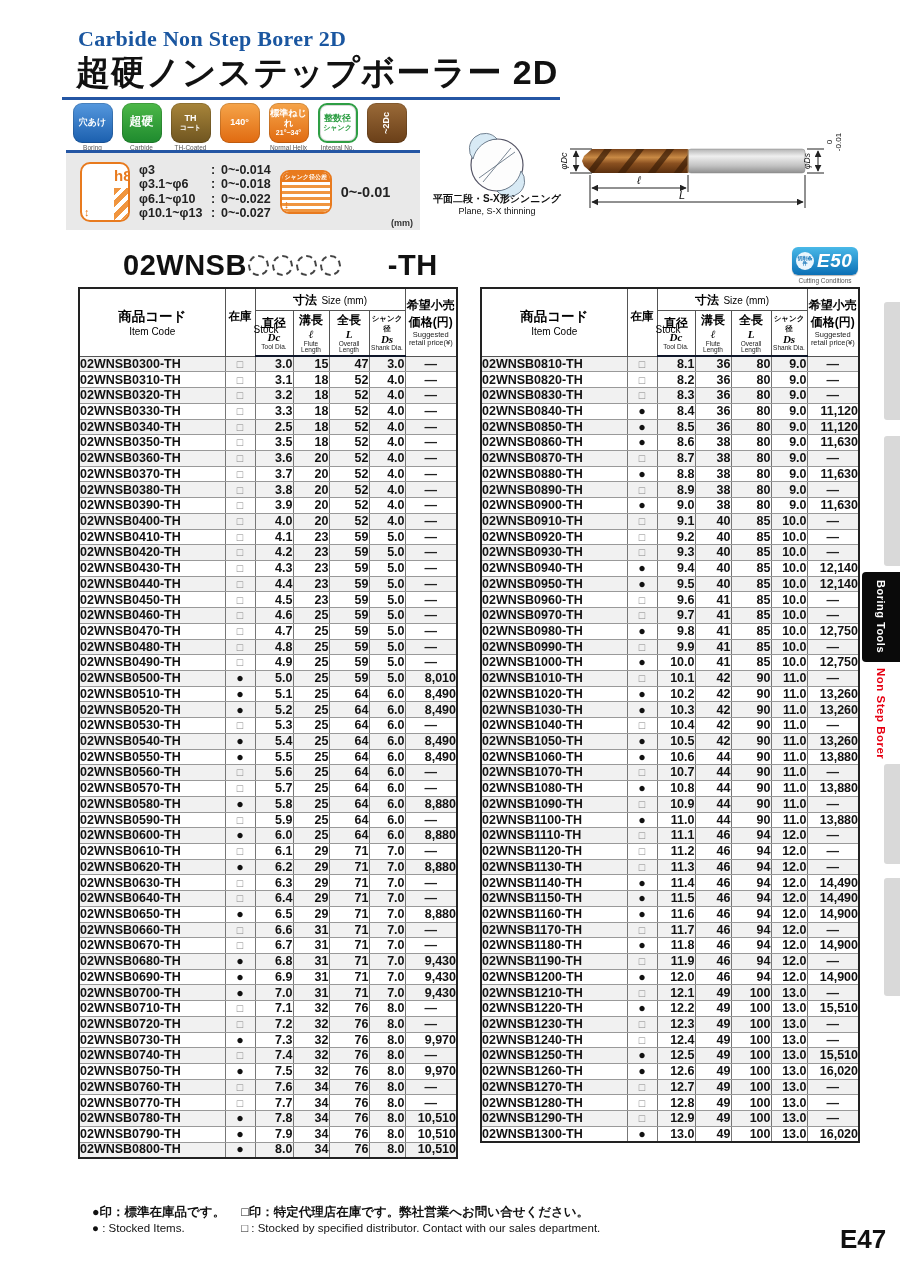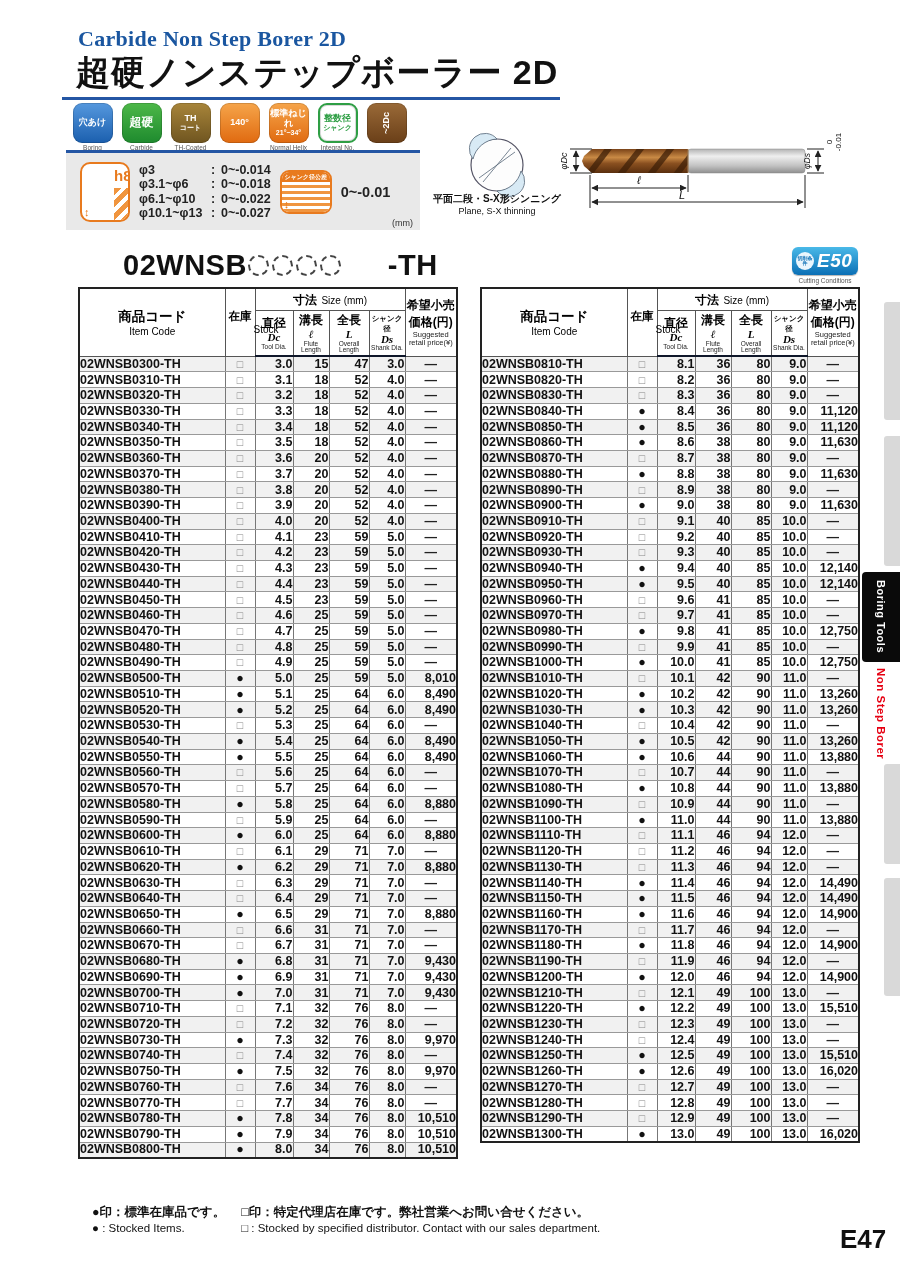--- a/index.html
+++ b/index.html
@@ -15,21 +15,21 @@
 
   
   .badges { position:absolute; left:70px; top:103px; display:flex; gap:4px; }
   .badge-wrap { width:45px; display:flex; flex-direction:column; align-items:center; }
   .badge-box { width:40px; height:40px; border-radius:9px; display:flex; flex-direction:column;
                align-items:center; justify-content:center; color:#fff; font-weight:bold;
                text-align:center; overflow:hidden; box-shadow:0 0 0 1px rgba(0,0,0,.15) inset; }
   .b1 { font-size:9px; line-height:1.1; } .b2 { font-size:7px; line-height:1.1; }
   .badge-cap { font-size:6.5px; color:#555; margin-top:1px; text-align:center; line-height:1.1; height:14px; }
   [data-style="blue"]   .badge-box{ background:linear-gradient(#5598de,#1b5fae); }
-  [data-style="green"]  .badge-box{ background:linear-gradient(#4db848,#1e8a2e); font-size:12px; }
+  [data-style="green"]  .badge-box{ background:linear-gradient(#4db848,#1e8a2e); font-size:12px;font-family:Liberation Mono, monospace; }
   [data-style="olive"]  .badge-box{ background:linear-gradient(#a8853a,#6f5520); }
   [data-style="orange"] .badge-box{ background:linear-gradient(#f6a54a,#e06a10); }
   [data-style="green-outline"] .badge-box{ background:#fff; border:2px solid #2e9e44; color:#2e9e44; }
   [data-style="brown"]  .badge-box{ background:linear-gradient(#9a6a38,#6a3f18); }
   [data-style="brown"]  .b1{ transform:rotate(-90deg); }
   [data-style="green"]  .b1{ font-size:12px; }
 
   
   .tol-box { position:absolute; left:66px; top:150px; width:354px; height:80px;
              background:#e9e9e9; border-top:3px solid #2456a4; display:flex;
@@ -41,21 +41,21 @@
   .updown-icon::before { content:"↕"; position:absolute; left:2px; bottom:2px; color:#e87a1e;
              font-size:11px; font-weight:bold; }
   .tol-table { font-size:12.5px; font-weight:bold; color:#222; line-height:14.5px; white-space:nowrap; }
   .tol-row { display:flex; } .tol-range { width:72px; } .tol-colon { width:10px; }
   .shank-icon { width:52px; height:44px; background:#fff; border:2.5px solid #e87a1e; border-radius:9px;
              overflow:hidden; flex:none; display:flex; flex-direction:column; position:relative; }
   .shank-top { background:#e87a1e; color:#fff; font-size:6px; font-weight:bold; text-align:center;
              padding:2px 0; line-height:1; }
   .shank-stripes { flex:1; background:repeating-linear-gradient(0deg,#f0953f 0 3px,#fff 3px 6px); }
   .shank-val { font-size:14.5px; font-weight:bold; color:#222; }
-  .tol-unit { position:absolute; right:7px; bottom:2px; font-size:9px; color:#333; }
+  .tol-unit { position:absolute; right:7px; bottom:2px; font-size:9px; color:#333;font-weight:bold; }
 
   
   .diagram { position:absolute; left:420px; top:126px; }
 
   
   .model-row { position:absolute; left:78px; top:249px; display:flex; align-items:center; }
   .model-txt { font-size:29px; font-weight:bold; color:#111; letter-spacing:.5px;margin-left:45px; }
   .dash-circle { display:inline-block; width:21px; height:21px; border:2.5px dashed #444;
                  border-radius:50%; margin:0 1.5px; }
 
@@ -387,21 +387,21 @@
             <td class="col-num">3.3</td>
             <td class="col-num">18</td>
             <td class="col-num">52</td>
             <td class="col-num">4.0</td>
             <td class="col-price nil">—</td>
           </tr>
 
           <tr>
             <td class="col-code">02WNSB0340-TH</td>
             <td class="col-stock open">□</td>
-            <td class="col-num">3.4</td>
+            <td class="col-num">2.5</td>
             <td class="col-num">18</td>
             <td class="col-num">52</td>
             <td class="col-num">4.0</td>
             <td class="col-price nil">—</td>
           </tr>
 
           <tr>
             <td class="col-code">02WNSB0350-TH</td>
             <td class="col-stock open">□</td>
             <td class="col-num">3.5</td>

